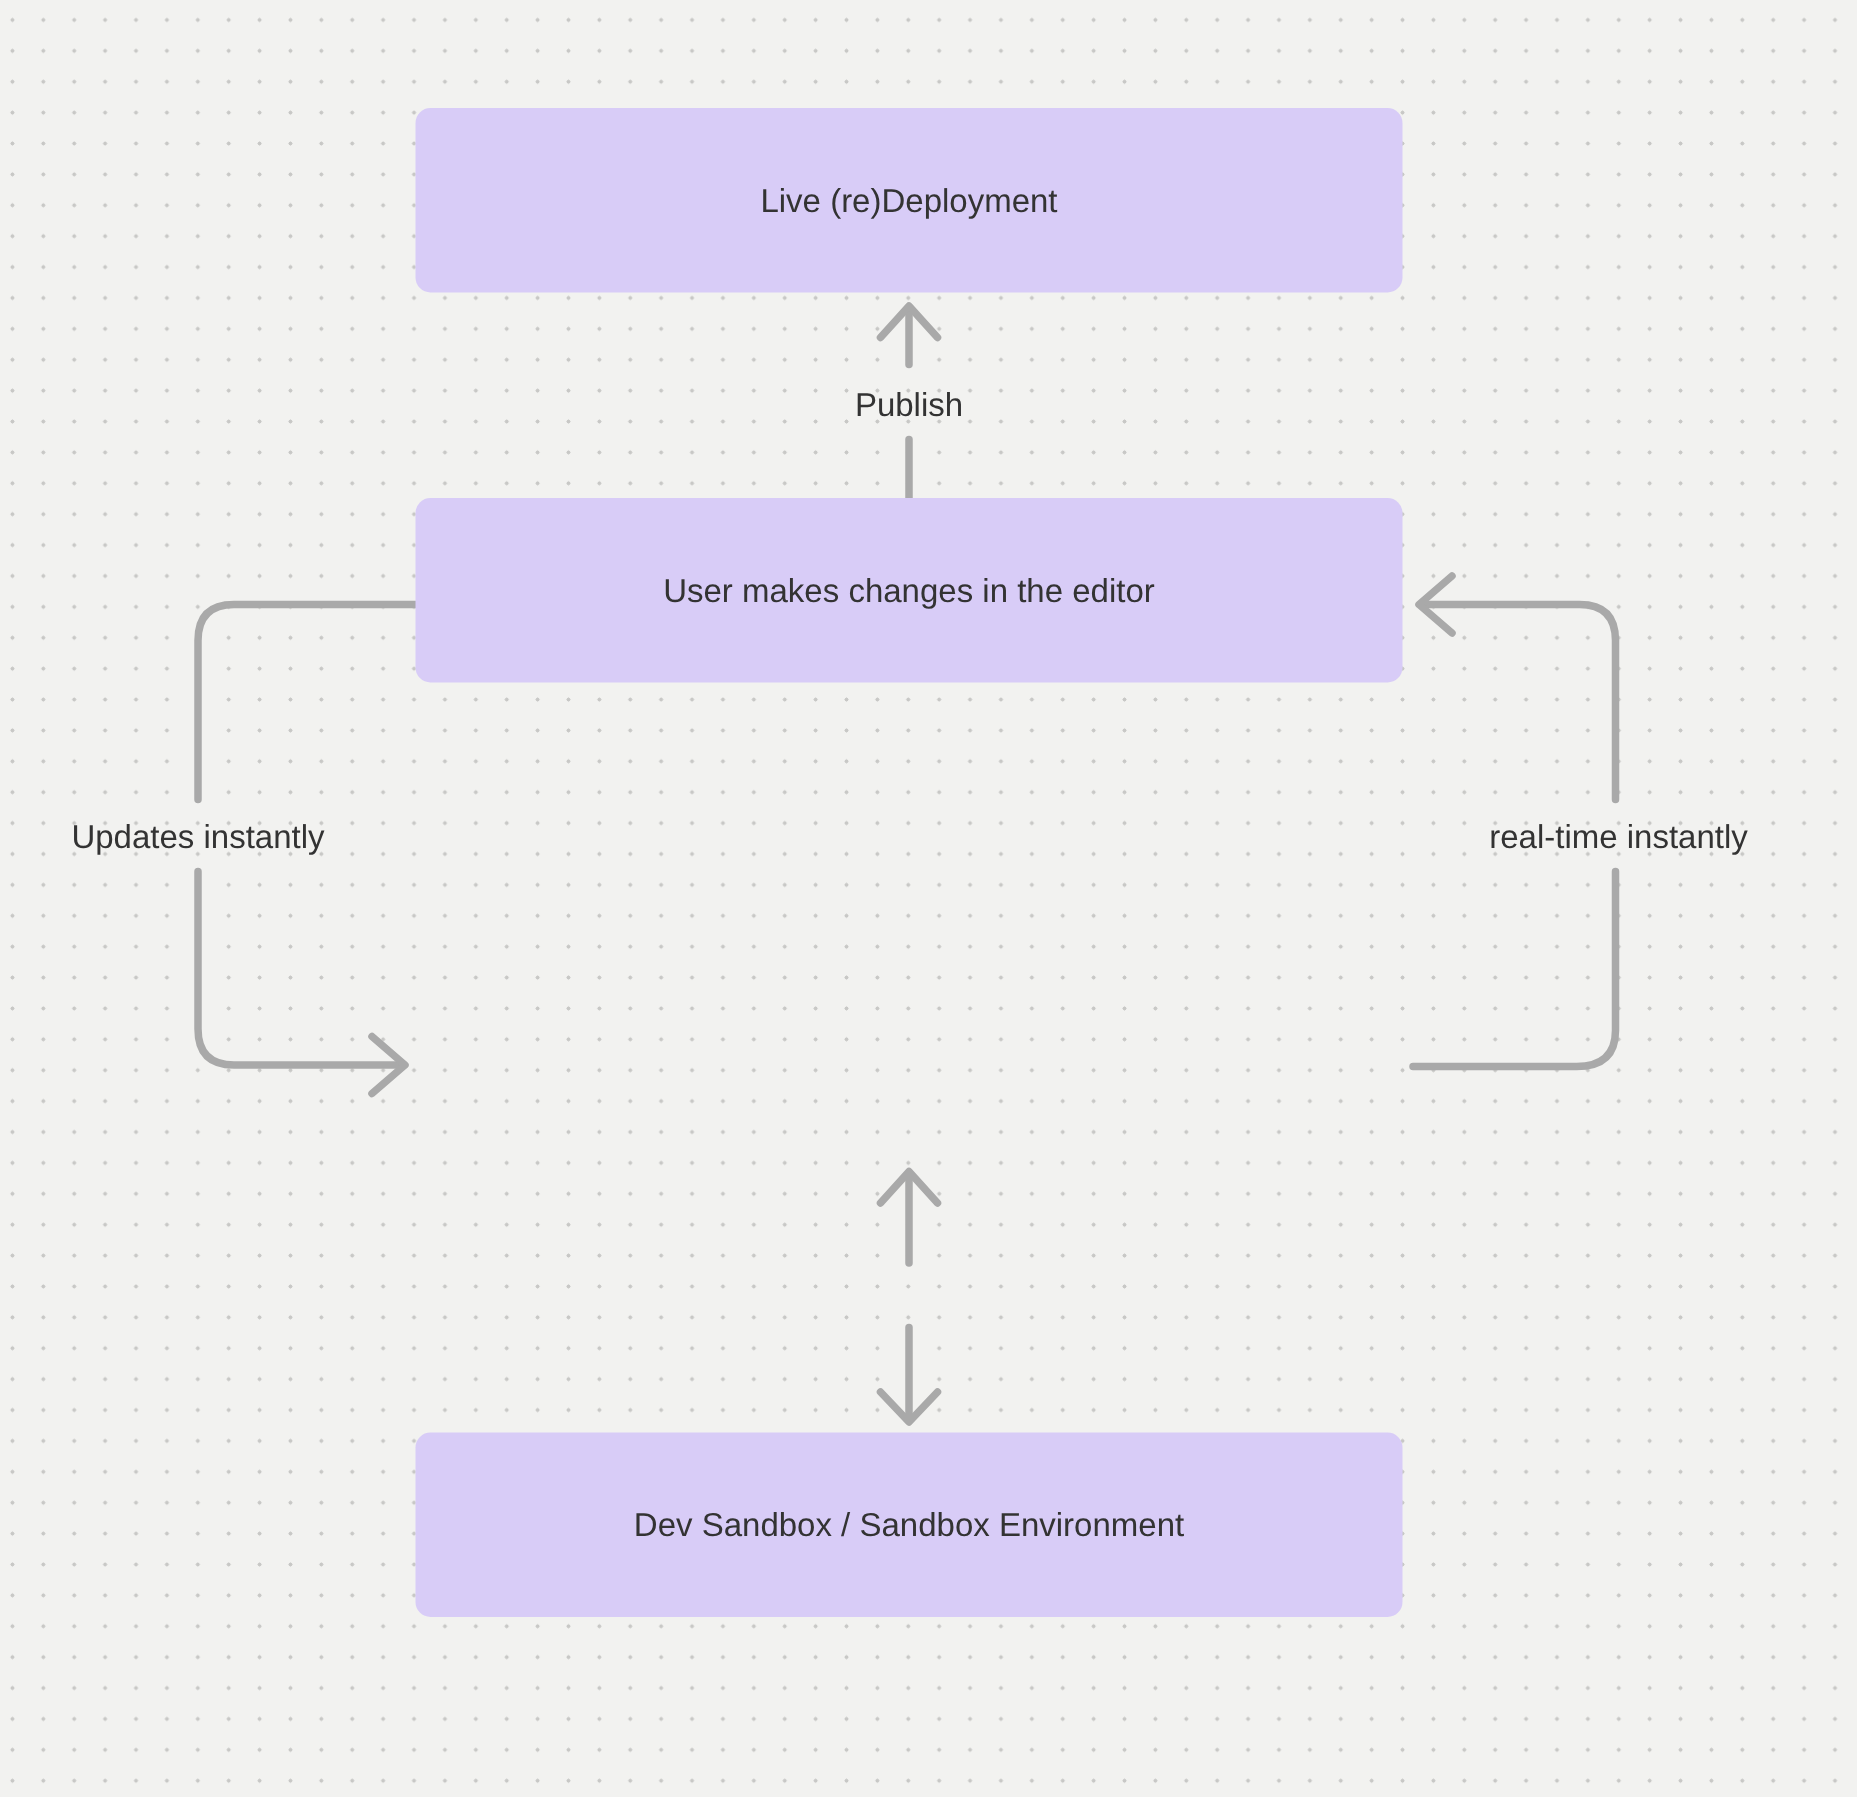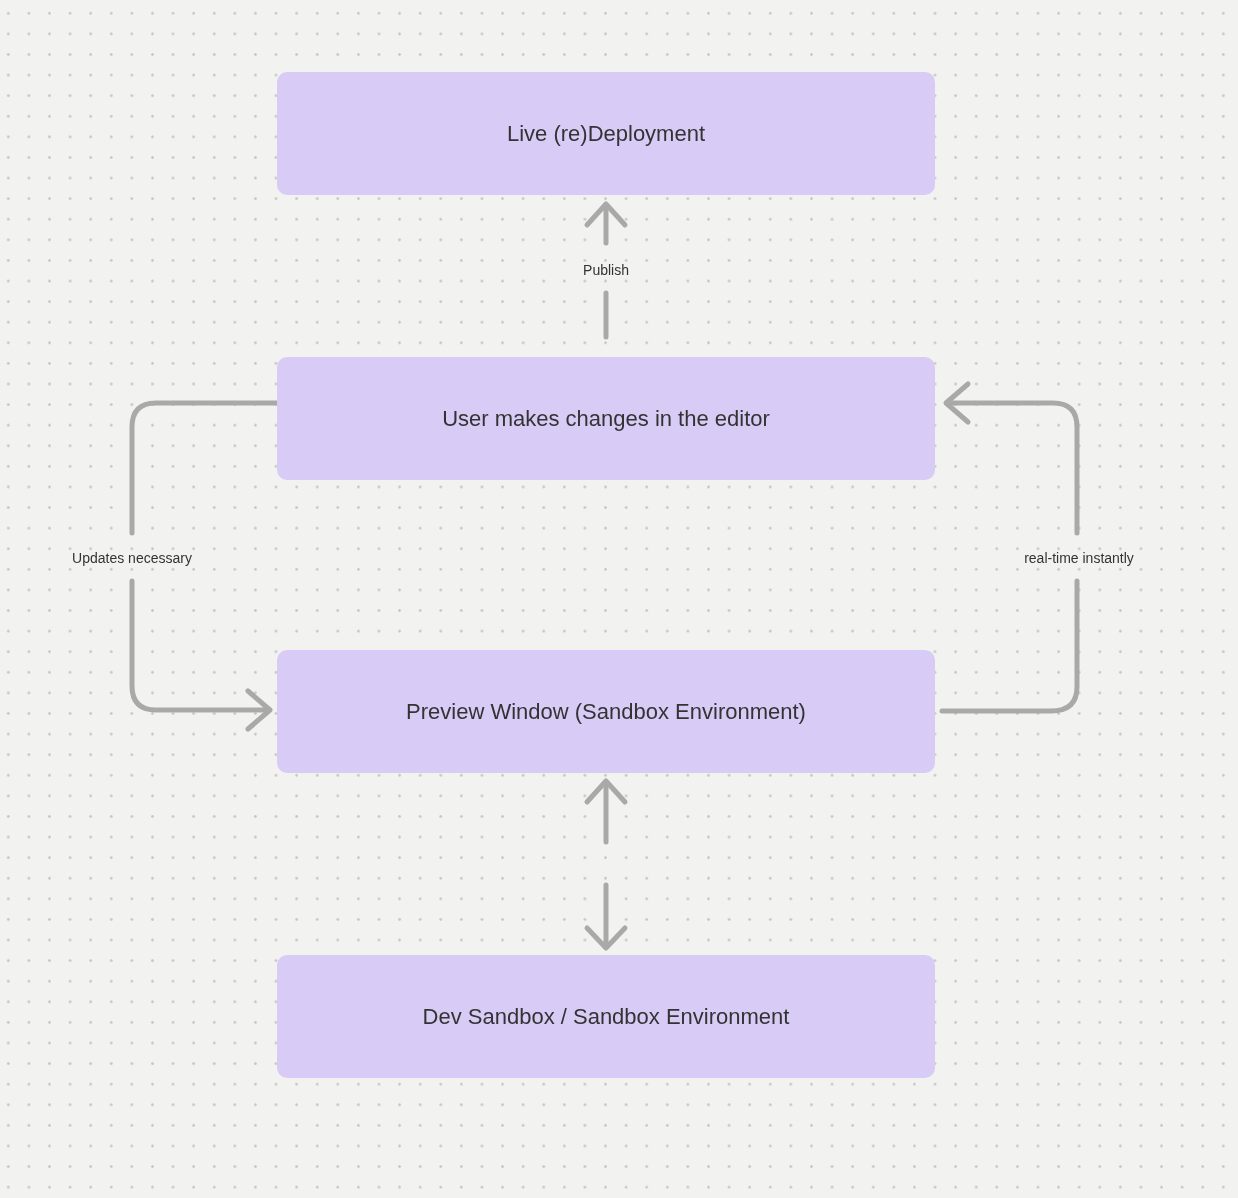--- a/index.html
+++ b/index.html
@@ -49,21 +49,21 @@
     justify-content: center;
   }
   .node span {
     font-size: 22px;
     color: var(--text);
     white-space: nowrap;
   }
   .edge-label {
     position: absolute;
     transform: translate(-50%, -50%);
-    font-size: 14px;
+    font-size: 22px;
     color: var(--text);
     white-space: nowrap;
   }
 </style>
 </head>
 <body>
 
 <div class="canvas">
 
   <svg class="connectors" viewBox="0 0 1238 1198" xmlns="http://www.w3.org/2000/svg">
@@ -82,27 +82,24 @@
 
     <path d="M606 784 L606 842"></path>
     <path d="M587 802 L606 781 L625 802"></path>
     <path d="M606 885 L606 945"></path>
     <path d="M587 928 L606 948 L625 928"></path>
   </svg>
 
   <div class="node" style="top:72px">
     <span>Live (re)Deployment</span>
   </div>
-  <div class="node" style="top:357px">
+  <div class="node" style="top:332px">
     <span>User makes changes in the editor</span>
-  </div>
-  <div class="node" style="top:650px">
-    <span>Preview Window (Sandbox Environment)</span>
   </div>
   <div class="node" style="top:955px">
     <span>Dev Sandbox / Sandbox Environment</span>
   </div>
 
   <div class="edge-label" style="left:606px; top:270px">Publish</div>
-  <div class="edge-label" style="left:132px; top:558px">Updates necessary</div>
+  <div class="edge-label" style="left:132px; top:558px">Updates instantly</div>
   <div class="edge-label" style="left:1079px; top:558px">real-time instantly</div>
 
 </div>
 
 </body></html>

